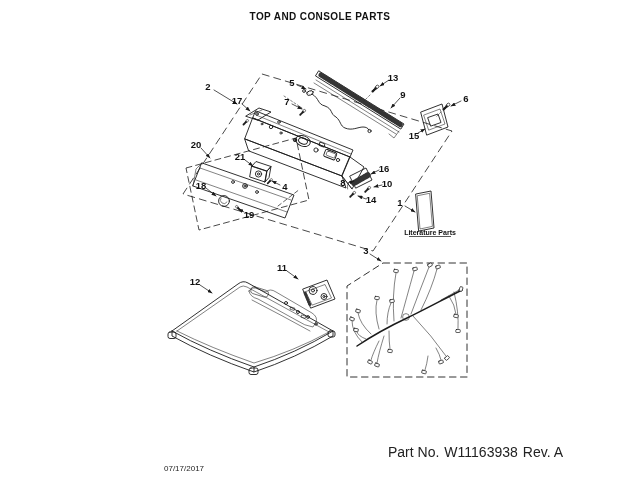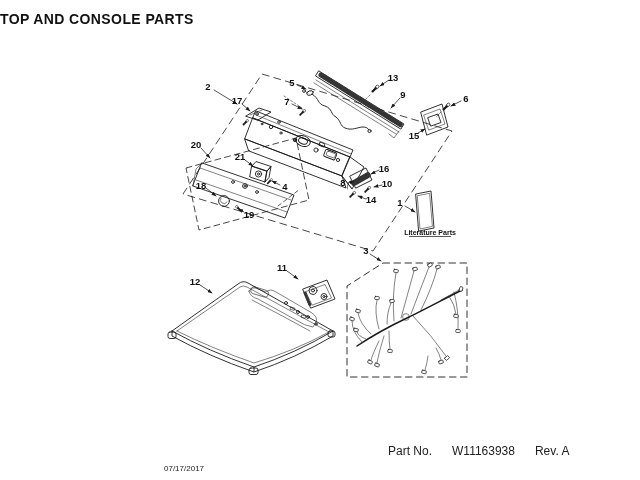--- a/index.html
+++ b/index.html
@@ -1,31 +1,31 @@
 <!DOCTYPE html>
 <html><head>
 <meta charset="utf-8">
 <style>
   html,body{margin:0;padding:0;background:#fff;}
   .page{position:relative;width:640px;height:480px;background:#fff;overflow:hidden;
         font-family:"Liberation Sans",sans-serif;color:#111;}
-  .title{position:absolute;top:11px;left:0;width:640px;text-align:left;
-         font-size:14px;font-weight:bold;letter-spacing:.4px;color:#111;}
+  .title{position:absolute;top:11px;left:0;width:640px;text-align:center;
+         font-size:10px;font-weight:bold;letter-spacing:.4px;color:#111;}
   .diagram-svg{position:absolute;left:0;top:0;width:640px;height:480px;}
   .art{stroke:#1b1b1b;fill:none;stroke-width:.9;stroke-linecap:round;stroke-linejoin:round;}
   .t{stroke-width:.55;}
   .rib{stroke:#343434;}
   .ld{stroke-width:.75;}
   .co{font-family:"Liberation Sans",sans-serif;font-size:9.5px;font-weight:bold;
       fill:#111;stroke:none;text-anchor:middle;}
   .lit{font-family:"Liberation Sans",sans-serif;font-size:7px;font-weight:bold;
        fill:#111;stroke:none;text-anchor:middle;}
   .footer-date{position:absolute;left:164px;top:464px;font-size:8px;color:#222;}
-  .footer-part{position:absolute;left:388px;top:444px;font-size:12px;color:#222;
-               display:inline-flex;gap:20px;}
+  .footer-part{position:absolute;left:388px;top:444px;font-size:14px;color:#222;
+               display:inline-flex;gap:5px;}
 </style>
 </head>
 <body>
 
 <div class="page">
 
   <div class="title">TOP AND CONSOLE PARTS</div>
 
   <svg class="diagram-svg" viewBox="0 0 640 480">
     <defs>

